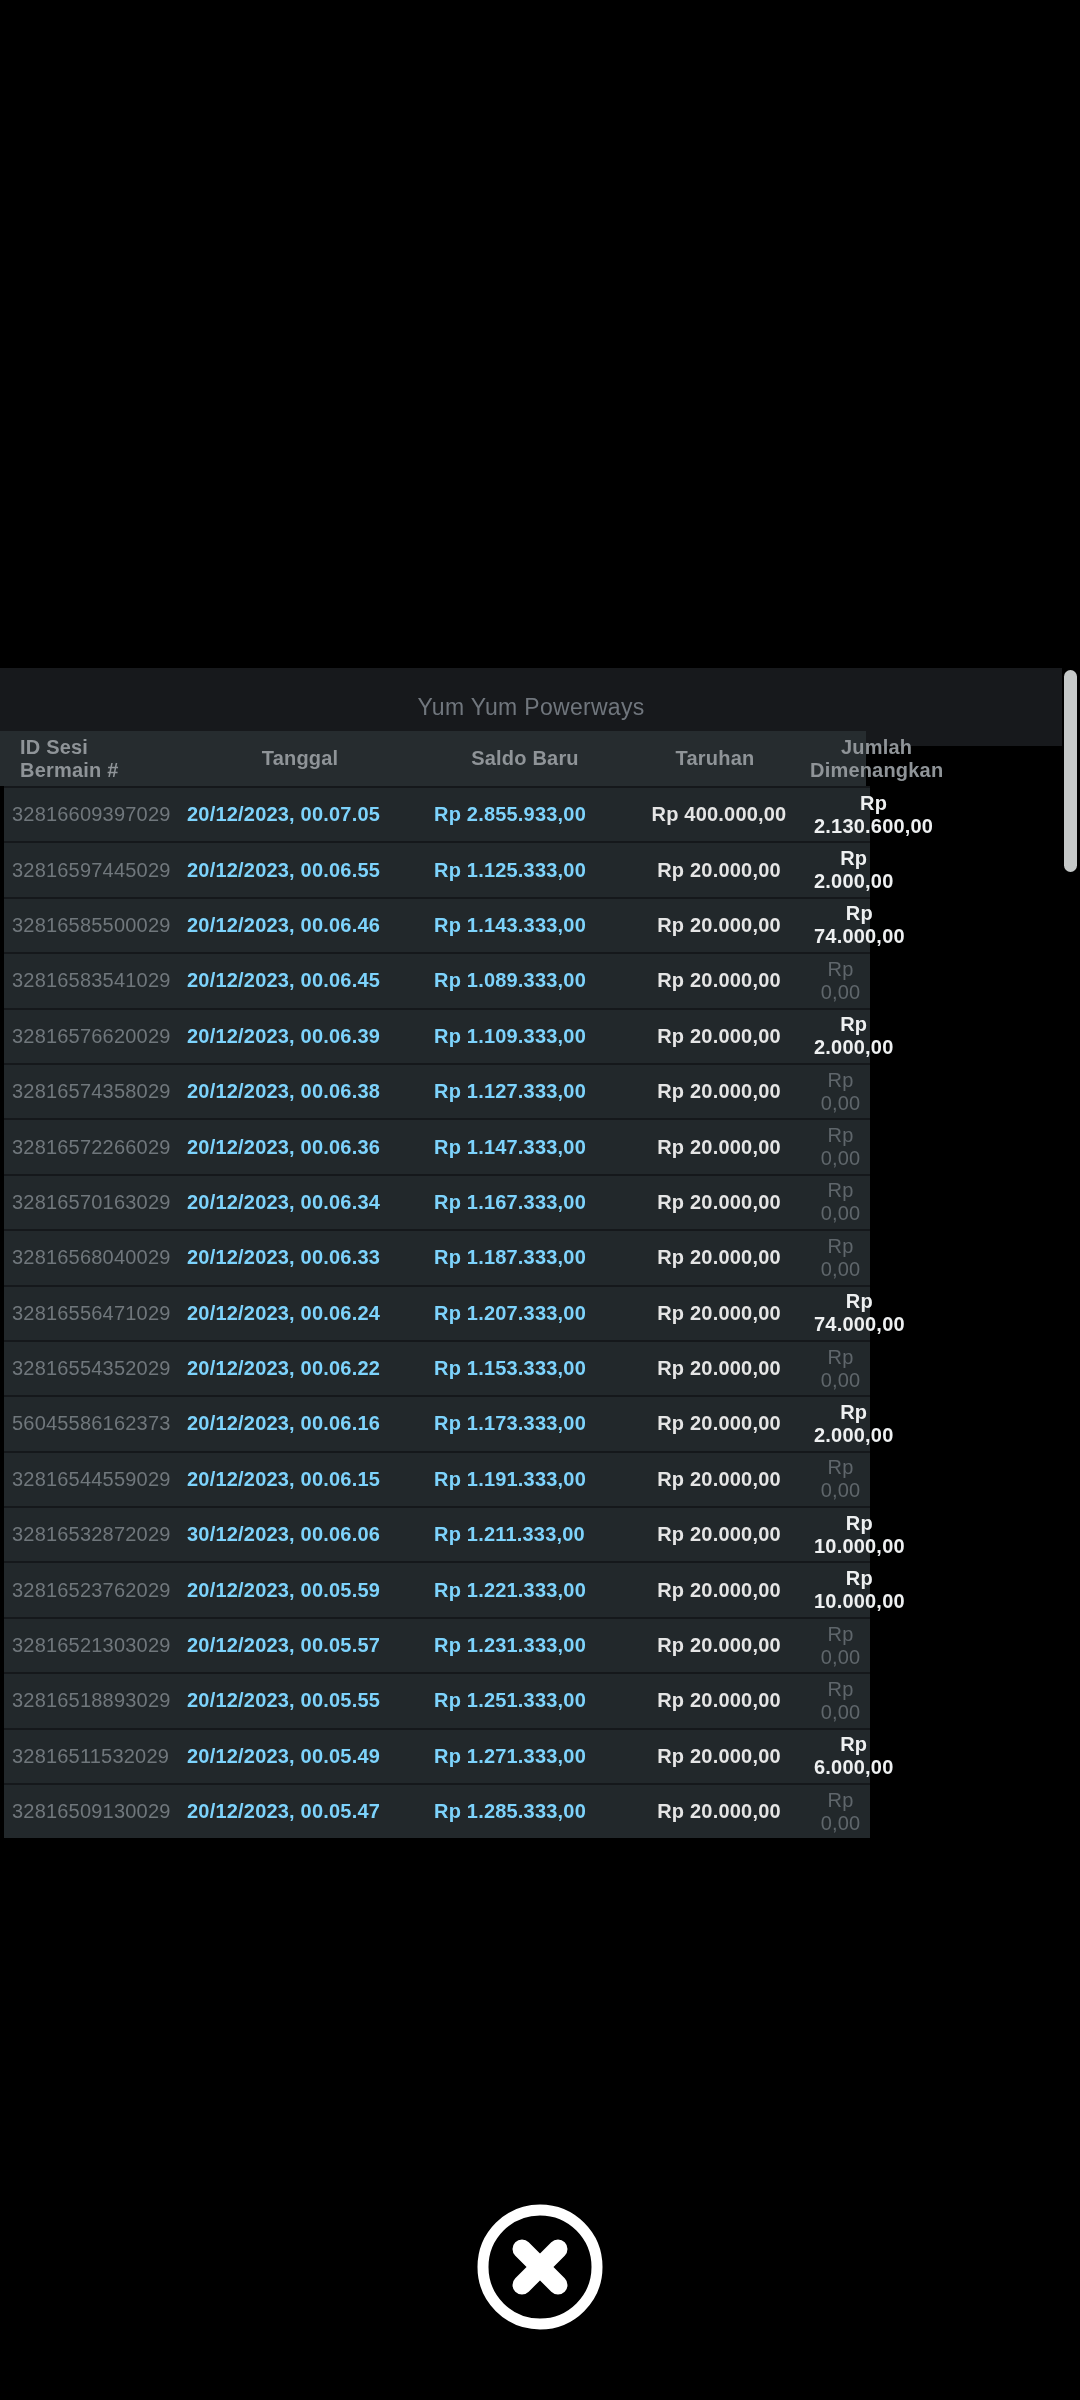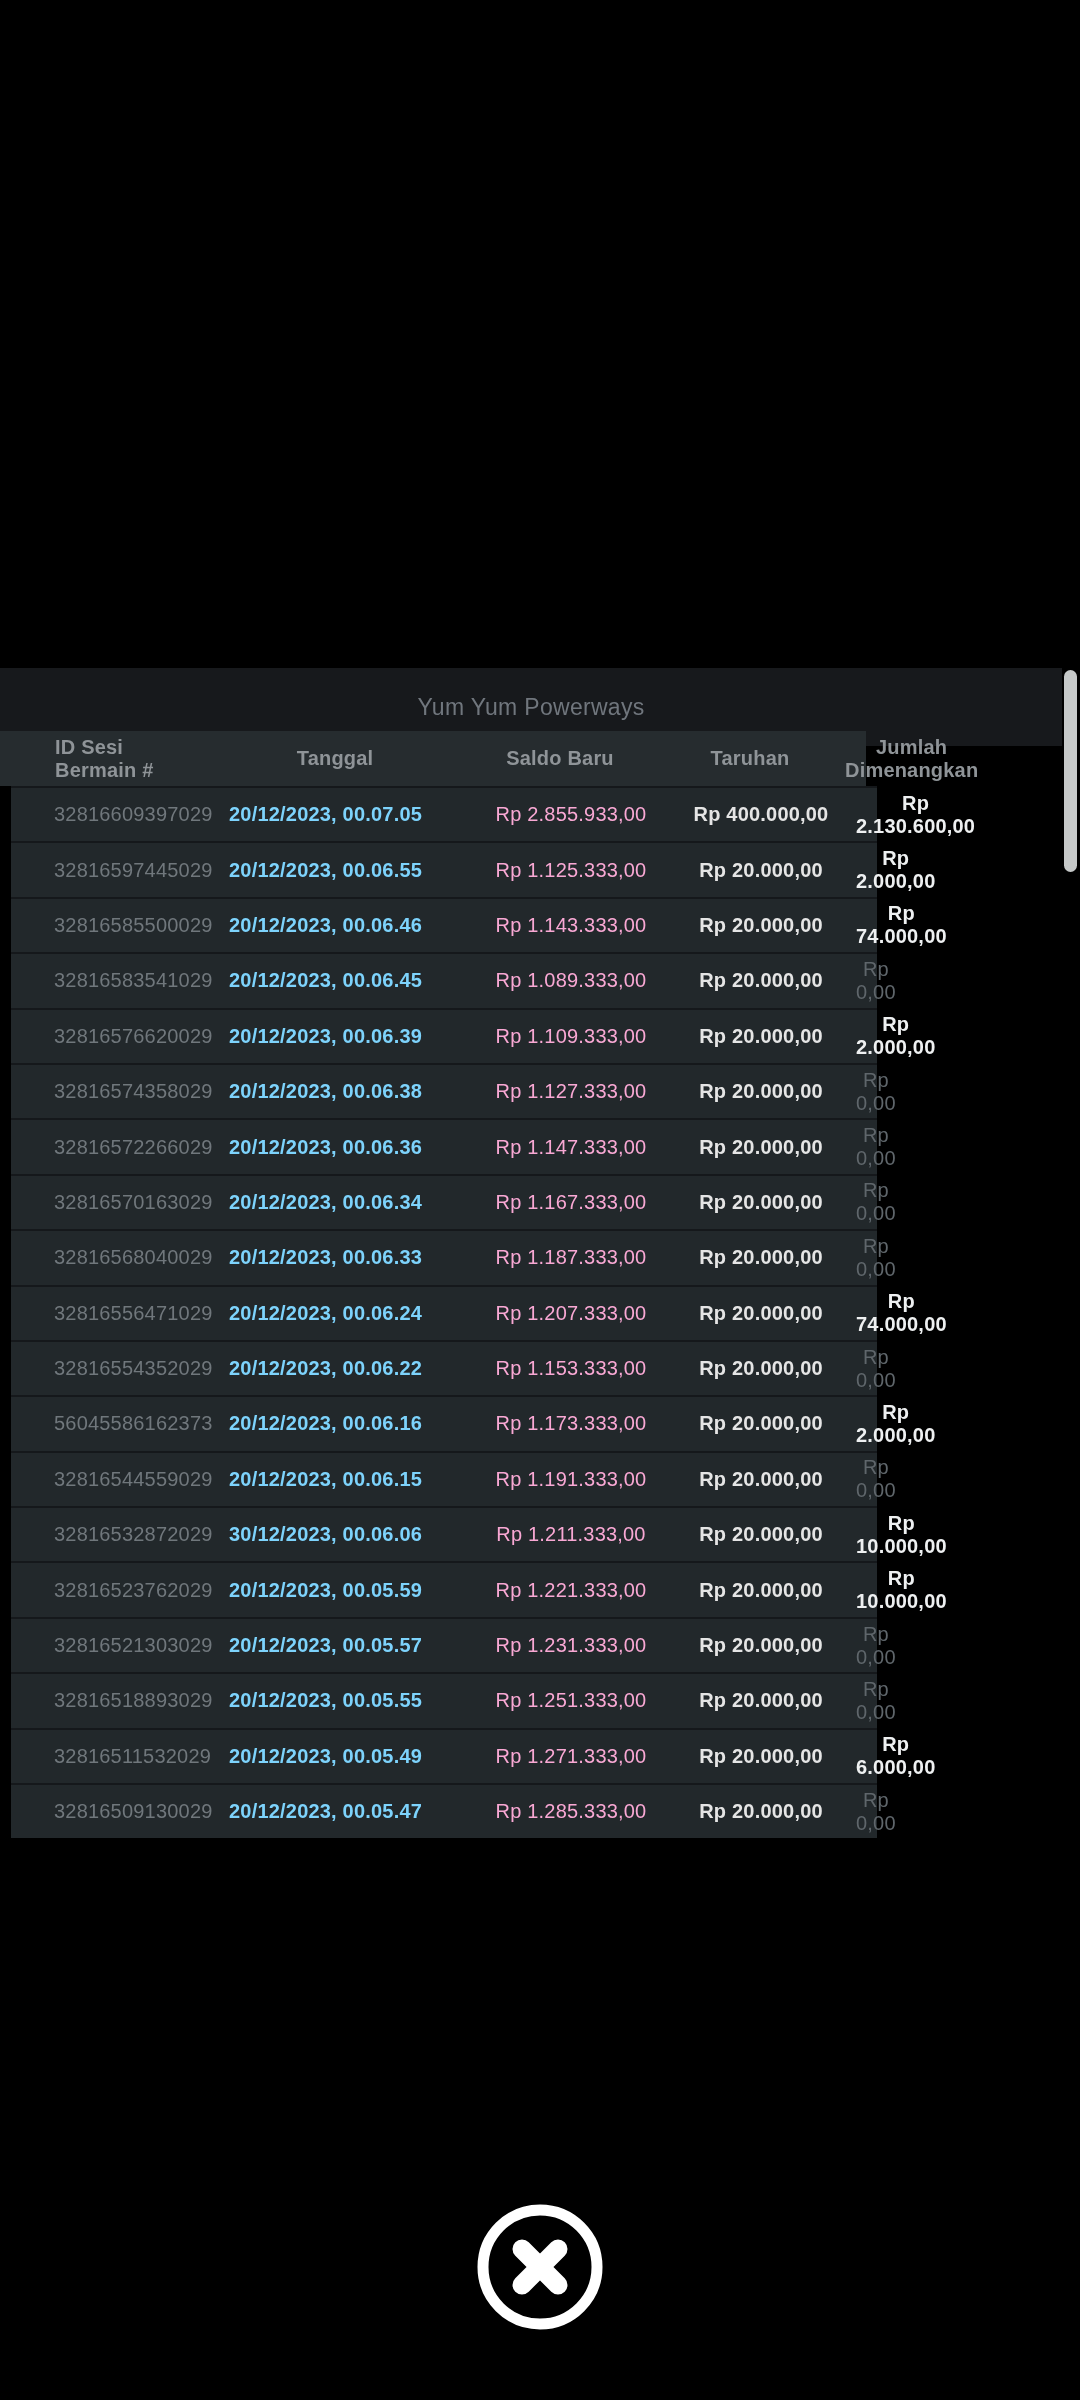--- a/index.html
+++ b/index.html
@@ -9,33 +9,33 @@
   .stage { position:relative; width:1080px; height:2400px; background:#000; }
 
   
   .modal { position:absolute; left:0; top:668px; width:1080px; height:1170px; }
 
   .titlebar { position:absolute; left:0; top:0; width:1062px; height:78px;
               background:#17191c; display:flex; align-items:center; justify-content:center; }
   .titlebar .title { color:#70767d; font-size:23px; font-weight:500; letter-spacing:.3px; }
 
   .grid-row { display:grid; grid-template-columns:170px 260px 190px 190px 1fr;
-              align-items:center; width:866px;padding-left:35px; }
+              align-items:center; width:866px; }
 
   .thead { position:absolute; left:0; top:63px; height:55px; background:#262c2f; }
   .thead span { color:#8f9498; font-size:20px; font-weight:600; letter-spacing:.2px; }
   .h0 { text-align:left; padding-left:20px; }
   .h1,.h2,.h3,.h4 { text-align:center; }
 
-  .tbody { position:absolute; left:11px; top:118px; width:1062px; }
+  .tbody { position:absolute; left:4px; top:118px; width:1062px; }
   .row { height:55.4px; background:#22282b; border-top:2px solid #15181b; }
   .row span { font-size:20px; letter-spacing:.2px; }
   .c-id      { color:#70777c; font-weight:400; text-align:left; padding-left:8px; }
   .c-date    { color:#7dd3fc; font-weight:700; text-align:left; padding-left:13px; }
-  .c-balance { color:#f9a8d4; font-weight:400; text-align:center; }
+  .c-balance { color:#7dd3fc; font-weight:700; text-align:left; }
   .c-bet     { color:#e5e5e5; font-weight:700; text-align:center; }
   .c-win     { color:#eef0f1; font-weight:700; text-align:center; padding-right:3px; }
   .c-win.zero{ color:#5f666b; font-weight:400; }
 
   
   .scroll-track { position:absolute; right:0; top:0; width:18px; height:1170px; background:#000; }
   .scroll-thumb { position:absolute; right:3px; top:2px; width:13px; height:202px;
                   background:#c6c9c9; border-radius:7px; }
 
   

